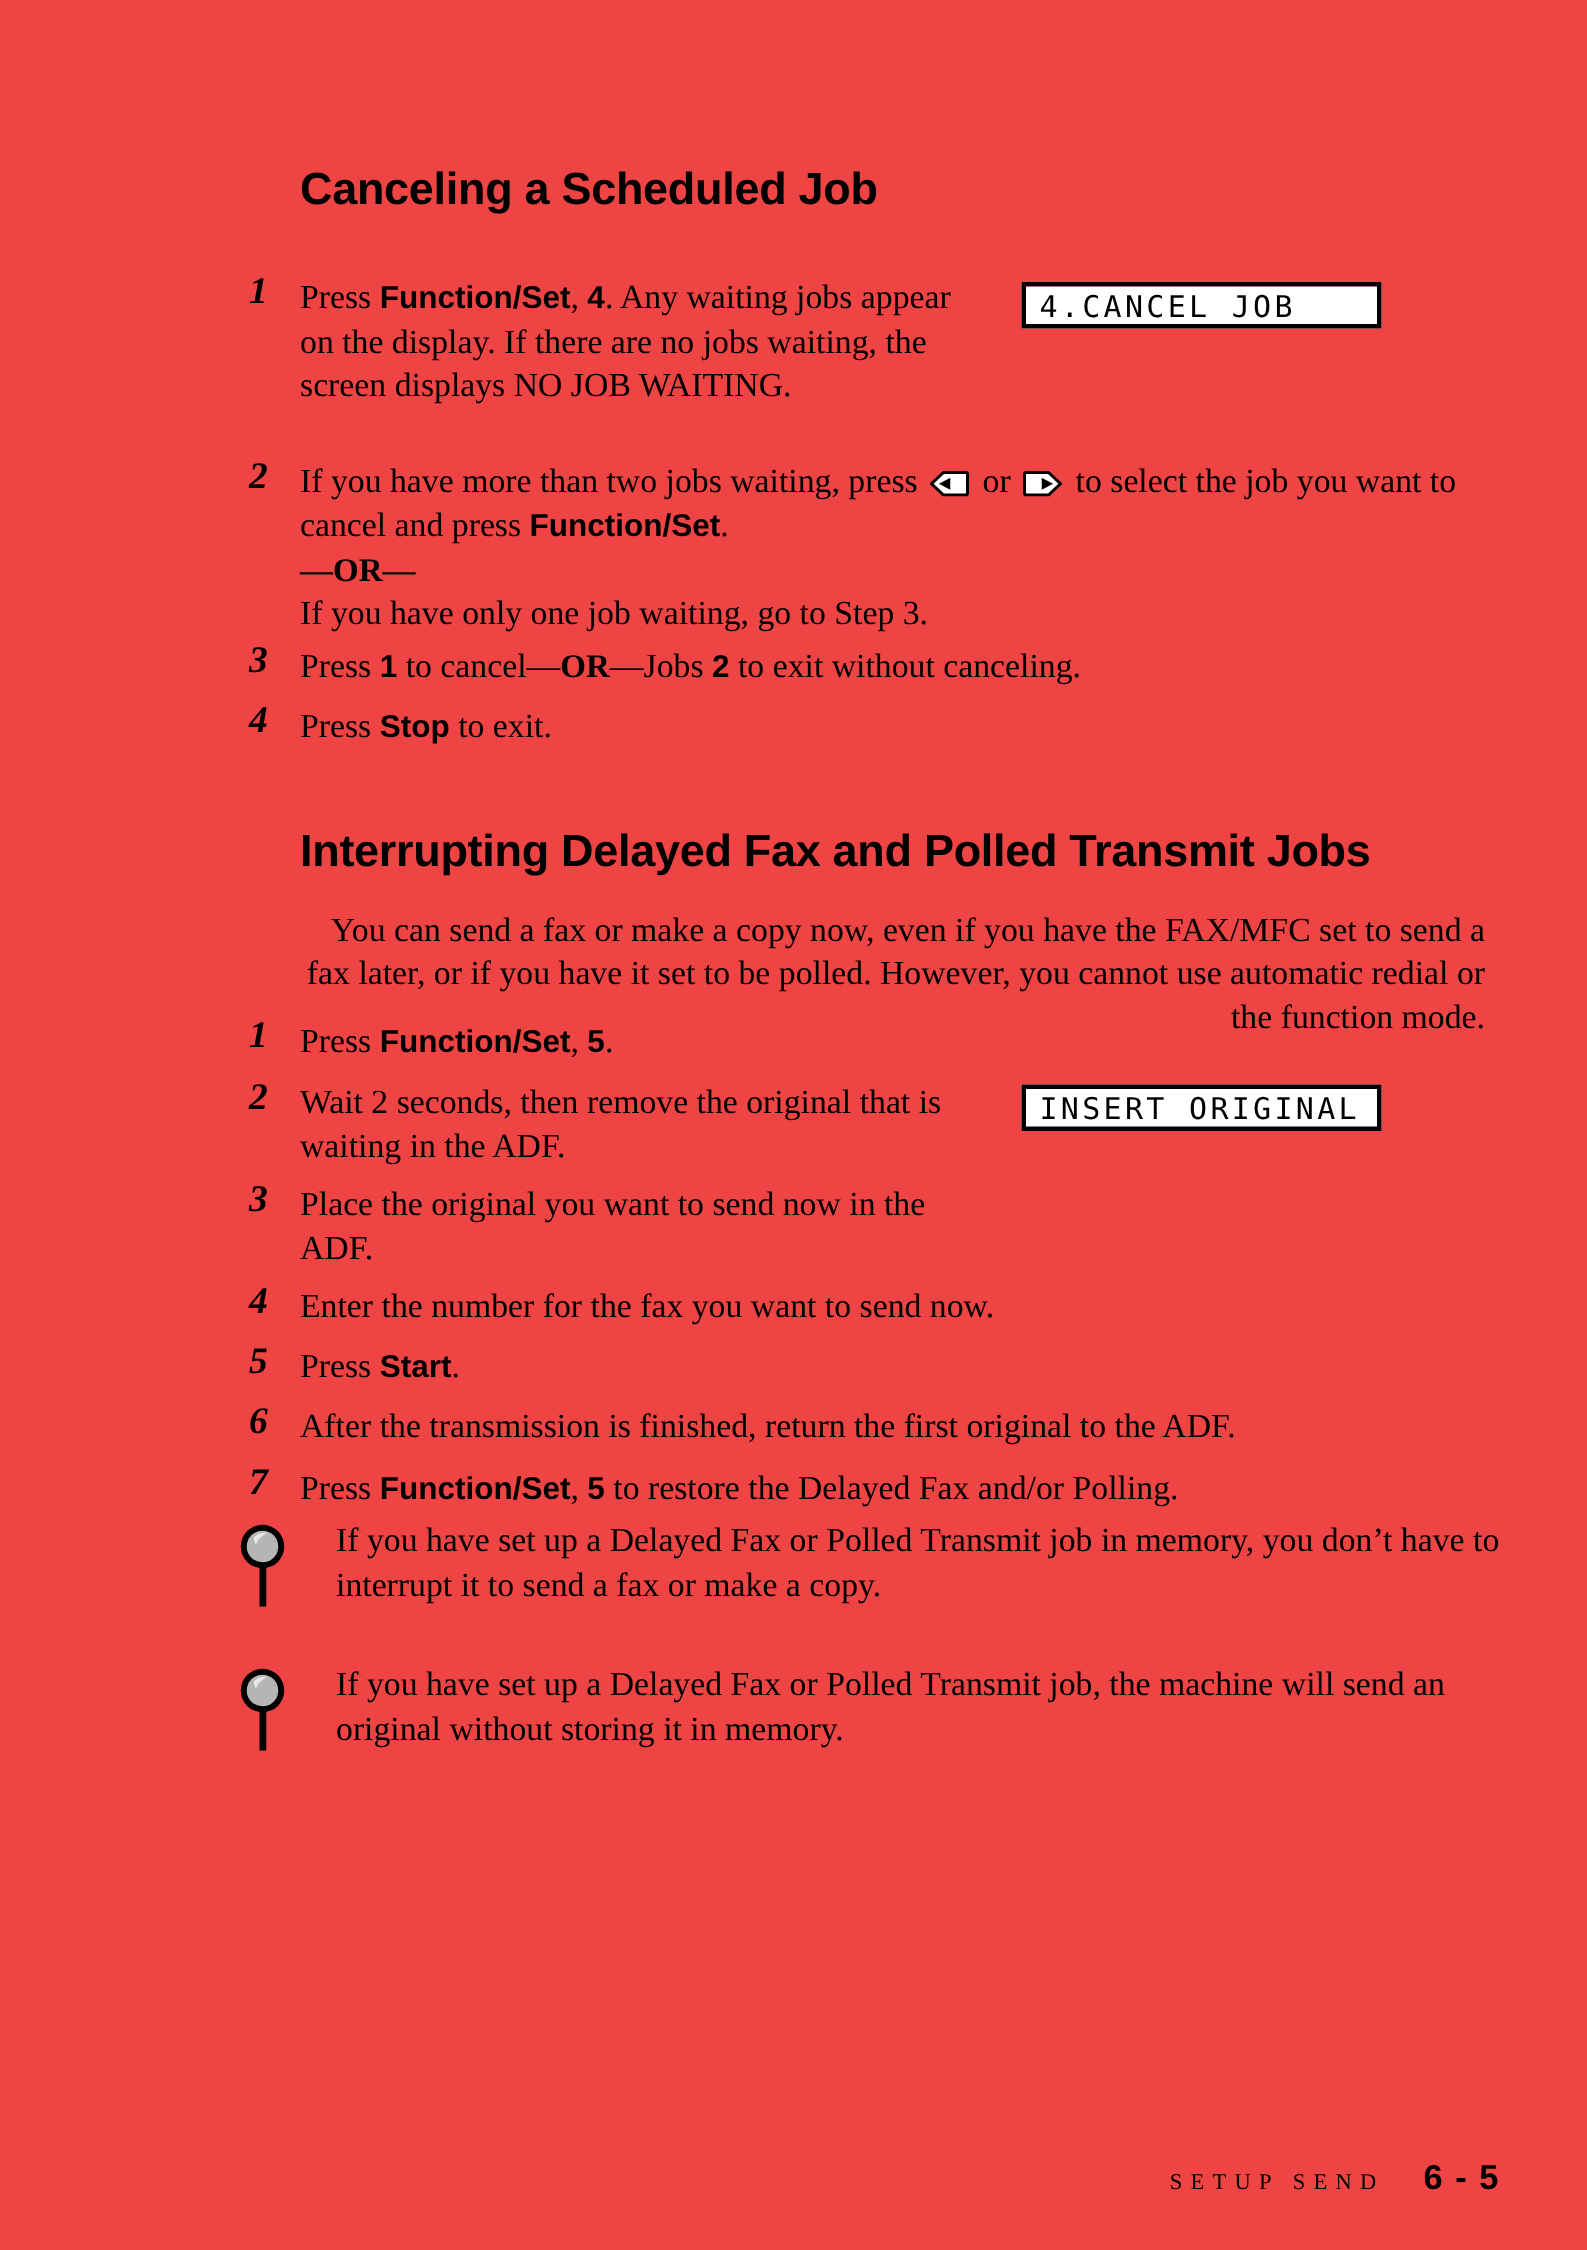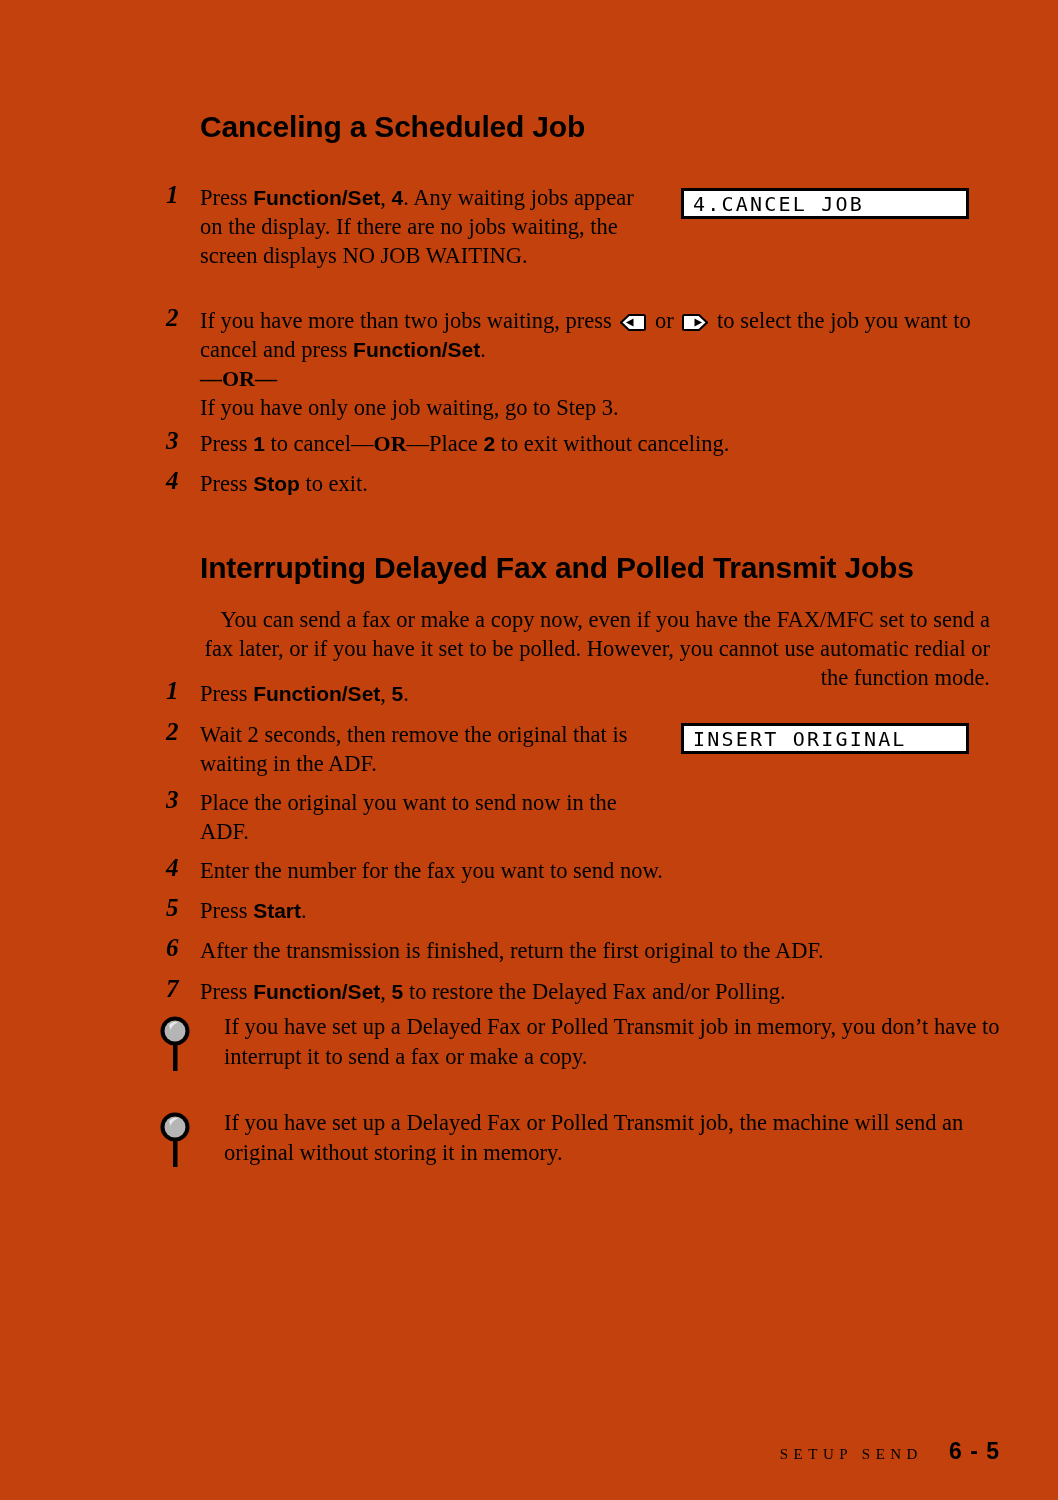--- a/index.html
+++ b/index.html
@@ -8,21 +8,21 @@
     background: #ffffff;
   }
   body {
     font-family: "Liberation Serif", serif;
     color: #000000;
   }
   .page {
     position: relative;
     width: 1058px;
     height: 1500px;
-    background: #c2410c;
+    background: #ef4444;
     overflow: hidden;
   }
 
   
   .h1 {
     position: absolute;
     left: 200px;
     font-family: "Liberation Sans", sans-serif;
     font-weight: bold;
     font-size: 30px;
@@ -88,21 +88,21 @@
   #step-i-3 { top: 788px; }
   #step-i-4 { top: 856px; }
   #step-i-5 { top: 896px; }
   #step-i-6 { top: 936px; }
   #step-i-7 { top: 977px; }
 
   
   .lcd {
     position: absolute;
     box-sizing: border-box;
-    width: 288px;
+    width: 240px;
     height: 31px;
     border: 3.5px solid #000;
     border-radius: 0;
     background: #ffffff;
     display: flex;
     align-items: center;
     overflow: hidden;
   }
   .lcd .lcd-text {
     font-family: "DejaVu Sans Mono", monospace;
@@ -204,21 +204,21 @@
               <path d="M12.5 4.5 L12.5 12.5 L20 8.5 Z" fill="#000000"></path>
             </svg></span><span> to select the job you want to cancel and press </span><b>Function/Set</b><span>.</span>
       <div><span class="or">—OR—</span></div>
       <div>If you have only one job waiting, go to Step 3.</div>
     </div>
   </div>
 
   <div class="step" id="step-c-3">
     <span class="num">3</span>
     <div class="body">
-      <span>Press </span><b>1</b><span> to cancel—</span><span class="or">OR</span><span>—Place </span><b>2</b><span> to exit without canceling.</span>
+      <span>Press </span><b>1</b><span> to cancel—</span><span class="or">OR</span><span>—Jobs </span><b>2</b><span> to exit without canceling.</span>
     </div>
   </div>
 
   <div class="step" id="step-c-4">
     <span class="num">4</span>
     <div class="body">
       <span>Press </span><b>Stop</b><span> to exit.</span>
     </div>
   </div>
 

